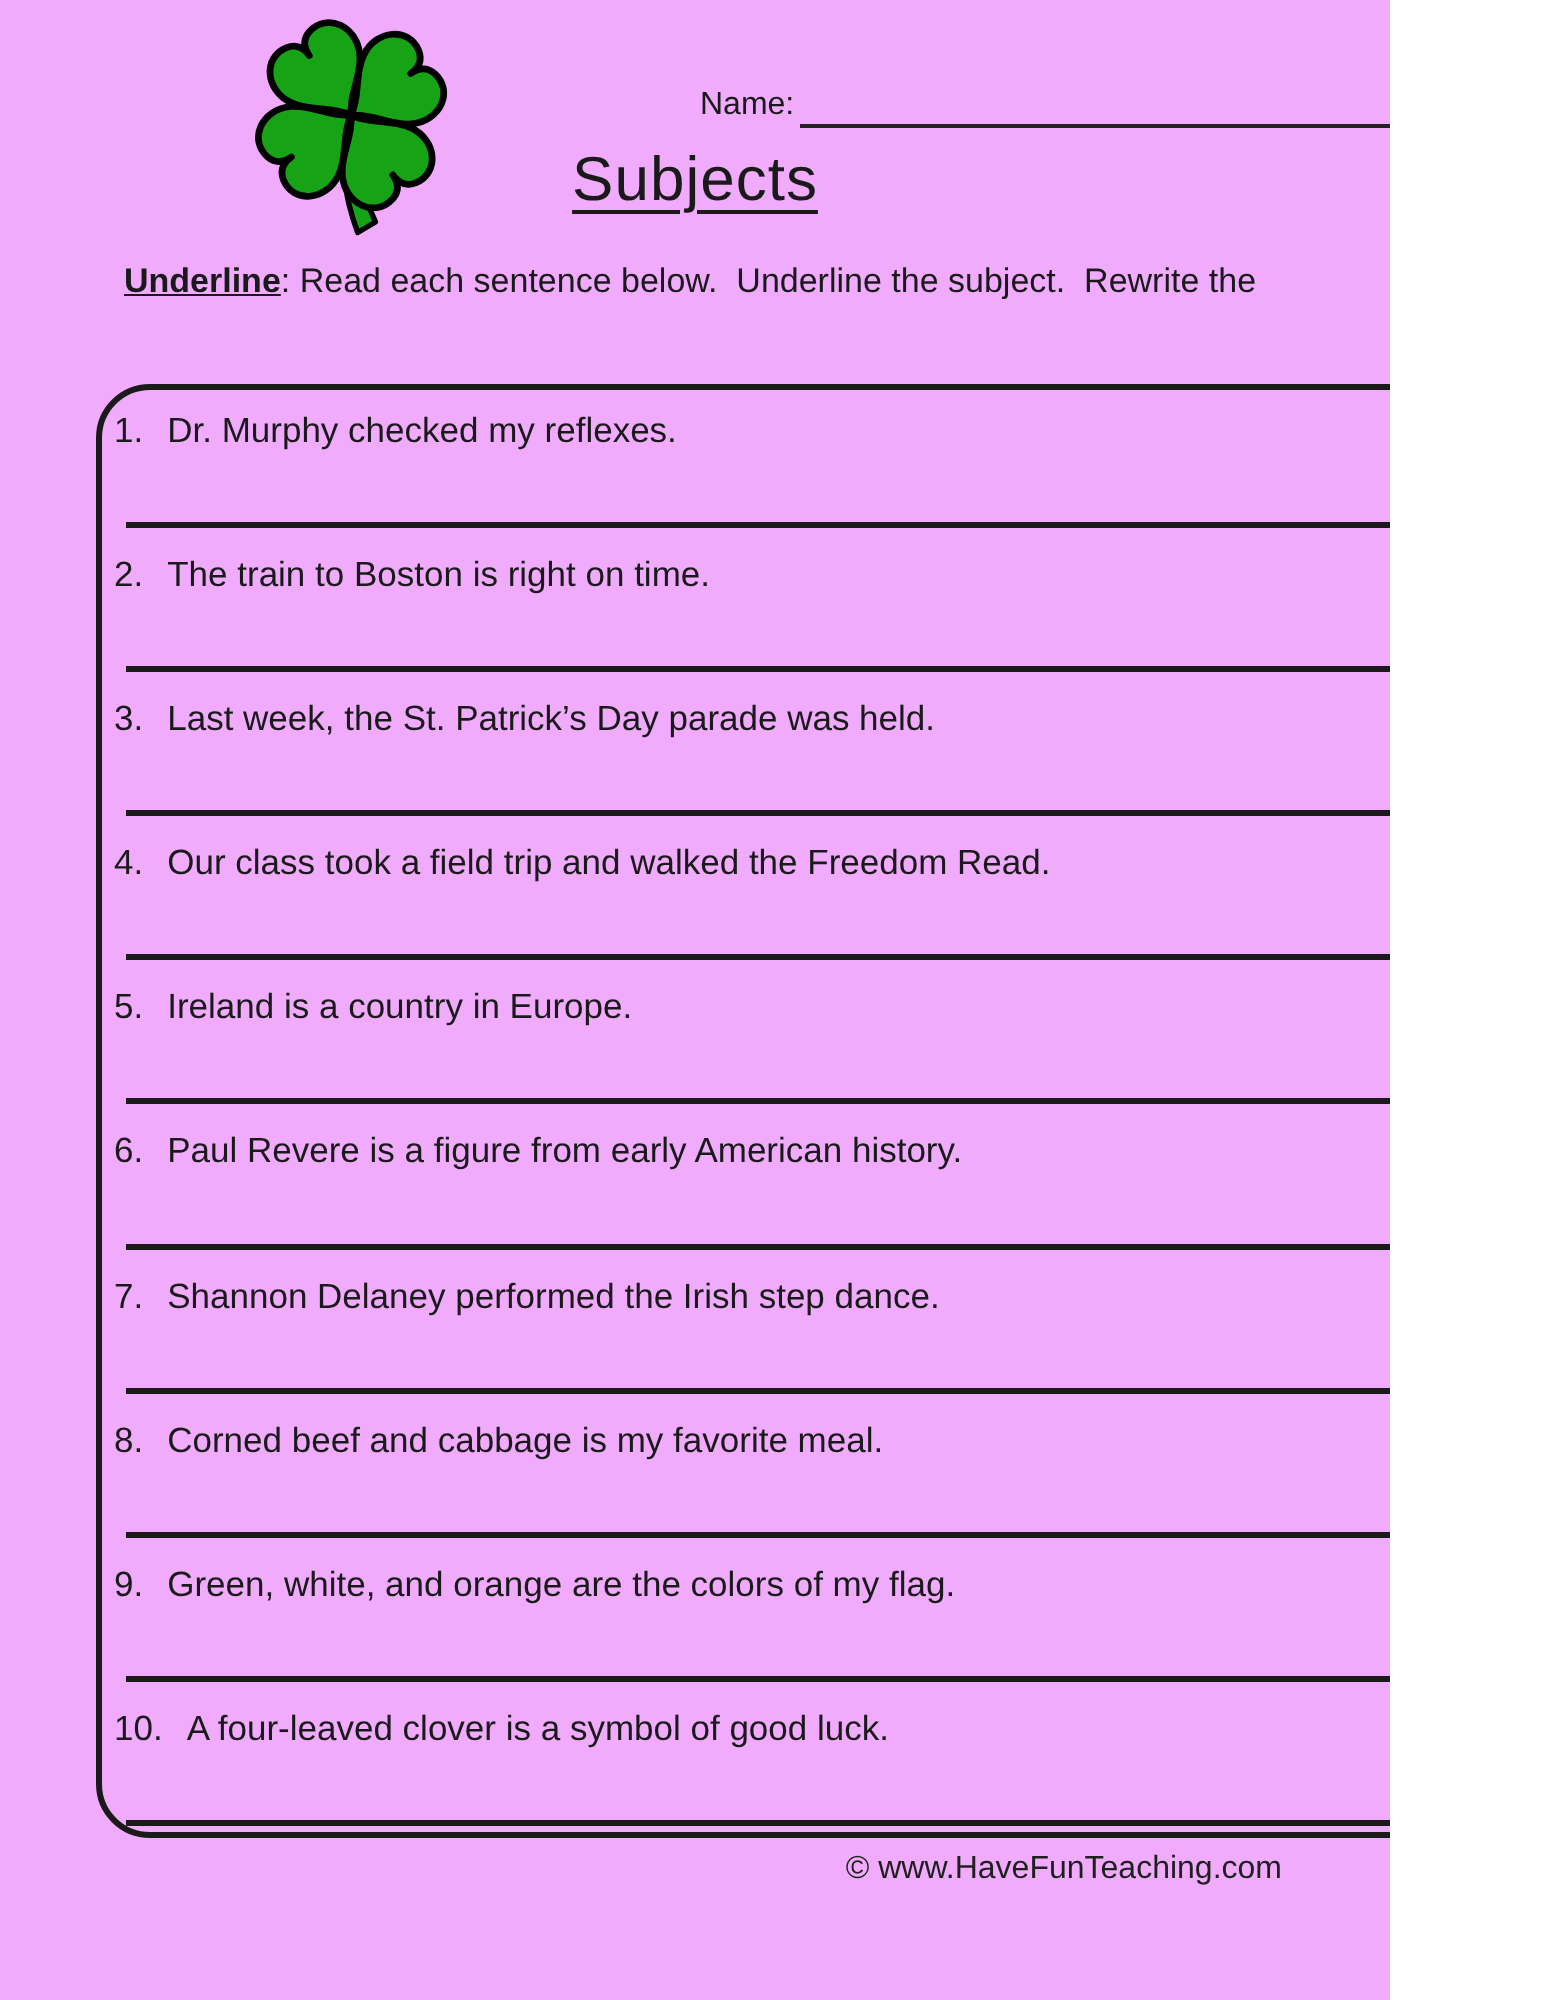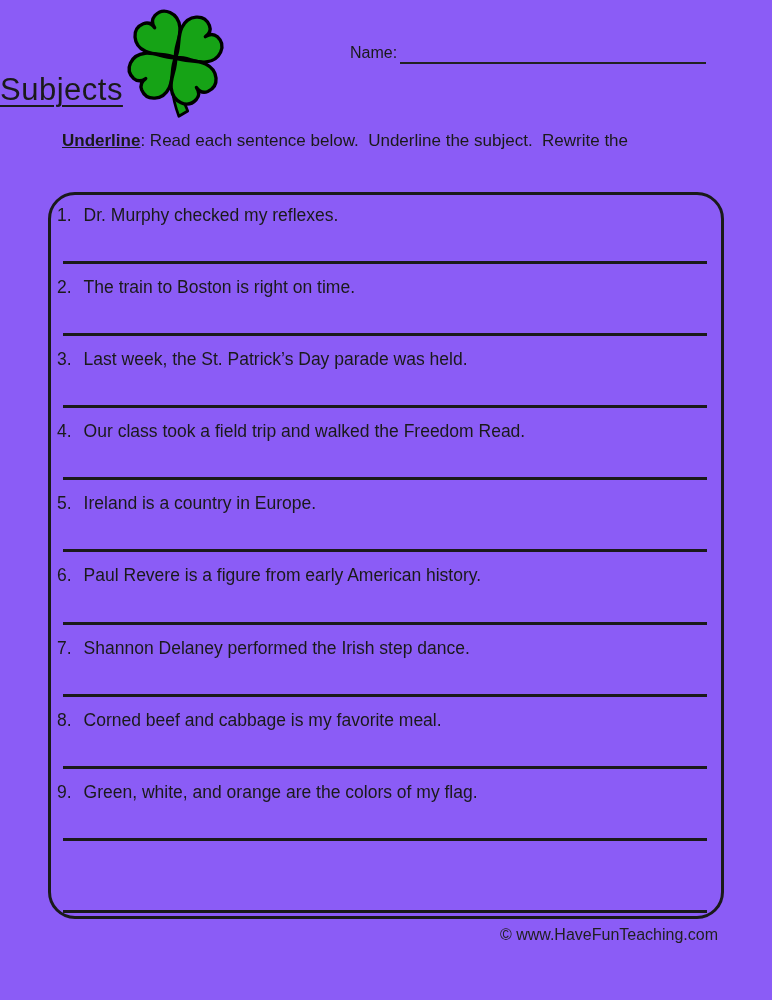--- a/index.html
+++ b/index.html
@@ -1,21 +1,21 @@
 <!DOCTYPE html>
 <html><head>
 <meta charset="utf-8">
 <style>
   * { margin: 0; padding: 0; box-sizing: border-box; }
   html, body { background: #ffffff; }
   .page {
     position: relative;
-    width: 772px;
+    width: 695px;
     height: 1000px;
-    background: #8b5cf6;
+    background: #f0abfc;
     font-family: "Liberation Sans", sans-serif;
     color: #1a1a1a;
     overflow: hidden;
   }
 
   
   .clover {
     position: absolute;
     left: 120px;
     top: 6px;
@@ -41,21 +41,21 @@
     left: 50px; right: 4px; top: 18px;
     border-bottom: 2px solid #222;
   }
 
   
   .title {
     position: absolute;
     left: 0;
     top: 72px;
     width: 100%;
-    text-align: left;
+    text-align: center;
     font-size: 31px;
     letter-spacing: 0.5px;
     text-decoration: underline;
     text-decoration-thickness: 2px;
     text-underline-offset: 5px;
   }
 
   
   .directions {
     position: absolute;
@@ -214,20 +214,24 @@
 
     <div class="item">
       <div class="sentence">
         <span class="num">9.</span>
         <span class="txt">Green, white, and orange are the colors of my flag.</span>
       </div>
       <div class="answer-line"></div>
     </div>
 
     <div class="item">
+      <div class="sentence">
+        <span class="num">10.</span>
+        <span class="txt">A four-leaved clover is a symbol of good luck.</span>
+      </div>
       <div class="answer-line"></div>
     </div>
 
   </div>
 
   <div class="footer">© www.HaveFunTeaching.com</div>
 
 </div>
 
 </body></html>

